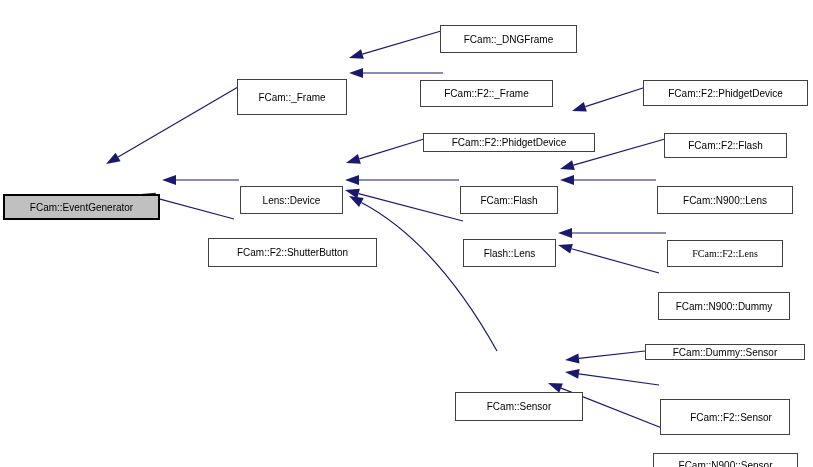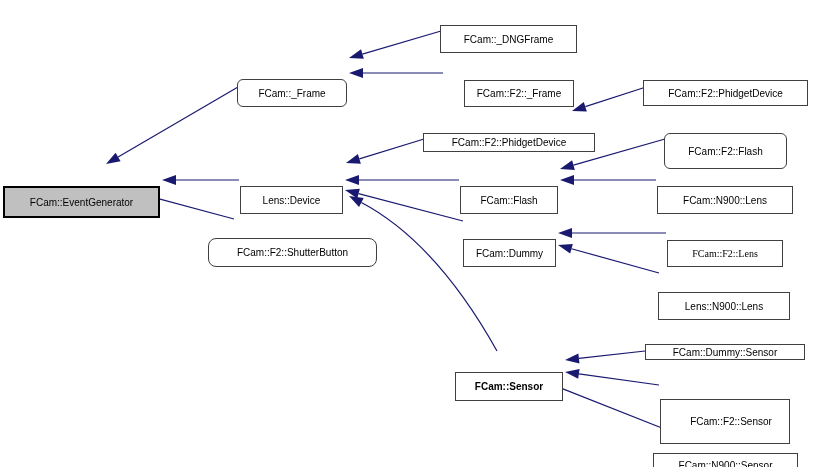--- a/index.html
+++ b/index.html
@@ -78,68 +78,68 @@
       <path d="M 659 273 L 571.4911626699339 248.74012430453612" fill="none" stroke="#191970" stroke-width="1.2"></path>
       <polygon points="558 245 572.8269213501254 243.92185192241686 570.1554039897425 253.55839668665539" fill="#191970"></polygon>
       <path d="M 645 351 L 578.9122384262232 358.4348731770499" fill="none" stroke="#191970" stroke-width="1.2"></path>
       <polygon points="565 360 578.3532645608839 353.4662165962559 579.4712122915626 363.4035297578439" fill="#191970"></polygon>
       <path d="M 659 385 L 578.8680063135118 373.9179157667623" fill="none" stroke="#191970" stroke-width="1.2"></path>
       <polygon points="565 372 579.5529762302126 368.9650563690795 578.1830363968111 378.8707751644451" fill="#191970"></polygon>
       <path d="M 672 432 L 561.0202848218457 388.14511255056806" fill="none" stroke="#191970" stroke-width="1.2"></path>
       <polygon points="548 383 562.8578250184772 383.4950108284803 559.1827446252142 392.7952142726558" fill="#191970"></polygon>
     </svg>
   <div id="nodes-layer">
-      <div class="node highlight" style="left: 3px; top: 166px; width: 157px; height: 32px;">
+      <div class="node highlight" style="left: 3px; top: 174px; width: 157px; height: 26px;">
         <span>FCam::EventGenerator</span>
       </div>
-      <div class="node" style="left: 237px; top: 59px; width: 110px; height: 28px; border-radius: 6px;">
+      <div class="node" style="left: 237px; top: 59px; width: 110px; height: 36px;">
         <span>FCam::_Frame</span>
       </div>
       <div class="node" style="left: 440px; top: 5px; width: 137px; height: 28px;">
         <span>FCam::_DNGFrame</span>
       </div>
-      <div class="node" style="left: 464px; top: 60px; width: 110px; height: 27px;">
+      <div class="node" style="left: 420px; top: 60px; width: 133px; height: 27px;">
         <span>FCam::F2::_Frame</span>
       </div>
       <div class="node" style="left: 643px; top: 60px; width: 165px; height: 26px;">
         <span>FCam::F2::PhidgetDevice</span>
       </div>
       <div class="node" style="left: 423px; top: 113px; width: 172px; height: 19px;">
         <span>FCam::F2::PhidgetDevice</span>
       </div>
-      <div class="node" style="left: 664px; top: 113px; width: 123px; height: 36px; border-radius: 6px;">
+      <div class="node" style="left: 664px; top: 113px; width: 123px; height: 25px;">
         <span>FCam::F2::Flash</span>
       </div>
       <div class="node" style="left: 240px; top: 166px; width: 103px; height: 28px;">
         <span>Lens::Device</span>
       </div>
       <div class="node" style="left: 460px; top: 166px; width: 98px; height: 28px;">
         <span>FCam::Flash</span>
       </div>
       <div class="node" style="left: 657px; top: 166px; width: 136px; height: 28px;">
         <span>FCam::N900::Lens</span>
       </div>
-      <div class="node" style="left: 208px; top: 218px; width: 169px; height: 29px; border-radius: 8px;">
+      <div class="node" style="left: 208px; top: 218px; width: 169px; height: 29px;">
         <span>FCam::F2::ShutterButton</span>
       </div>
       <div class="node" style="left: 463px; top: 219px; width: 93px; height: 28px;">
-        <span>FCam::Dummy</span>
+        <span>Flash::Lens</span>
       </div>
       <div class="node" style="left: 667px; top: 220px; width: 116px; height: 27px; font-family: Liberation Serif, serif;">
         <span>FCam::F2::Lens</span>
       </div>
       <div class="node" style="left: 658px; top: 272px; width: 132px; height: 28px;">
-        <span>Lens::N900::Lens</span>
+        <span>FCam::N900::Dummy</span>
       </div>
-      <div class="node" style="left: 455px; top: 352px; width: 108px; height: 29px; font-weight: bold;">
+      <div class="node" style="left: 455px; top: 372px; width: 128px; height: 29px;">
         <span>FCam::Sensor</span>
       </div>
       <div class="node" style="left: 645px; top: 324px; width: 160px; height: 16px;">
         <span>FCam::Dummy::Sensor</span>
       </div>
-      <div class="node" style="left: 660px; top: 379px; width: 130px; height: 45px; padding-left: 12px;">
+      <div class="node" style="left: 660px; top: 379px; width: 130px; height: 36px; padding-left: 12px;">
         <span>FCam::F2::Sensor</span>
       </div>
       <div class="node" style="left: 653px; top: 433px; width: 145px; height: 25px;">
         <span>FCam::N900::Sensor</span>
       </div>
     </div>
 </div>
 
 </body></html>

